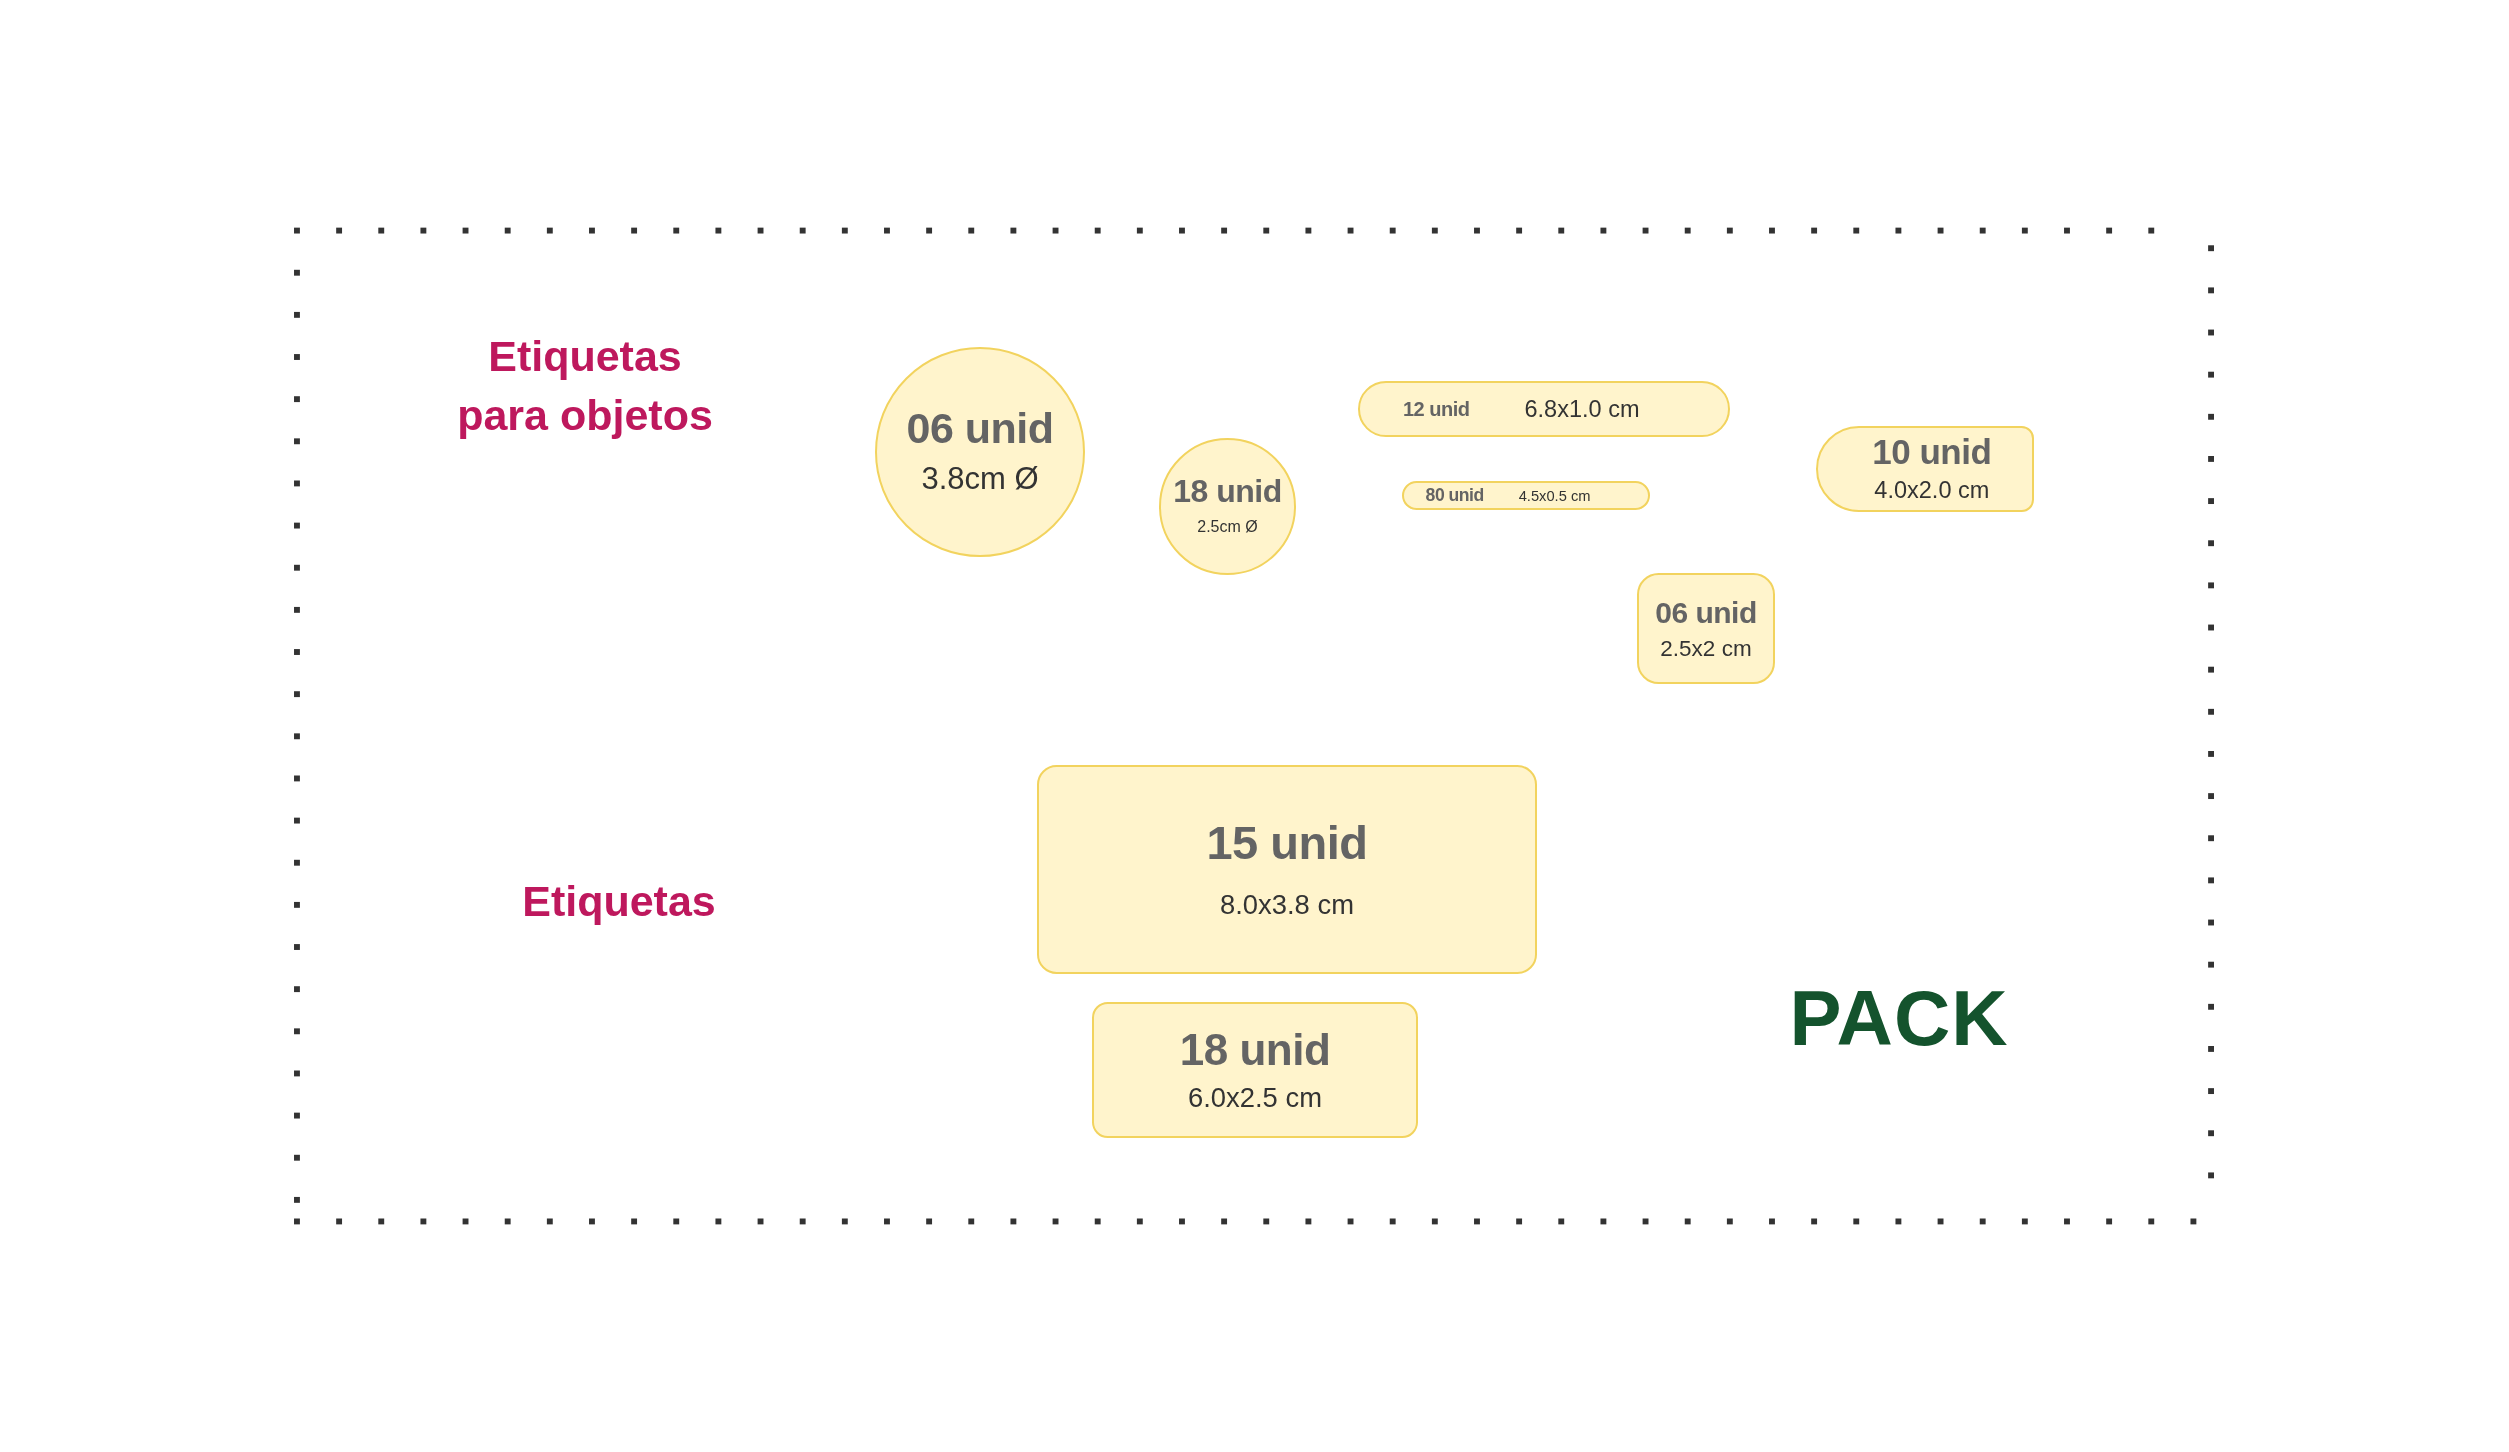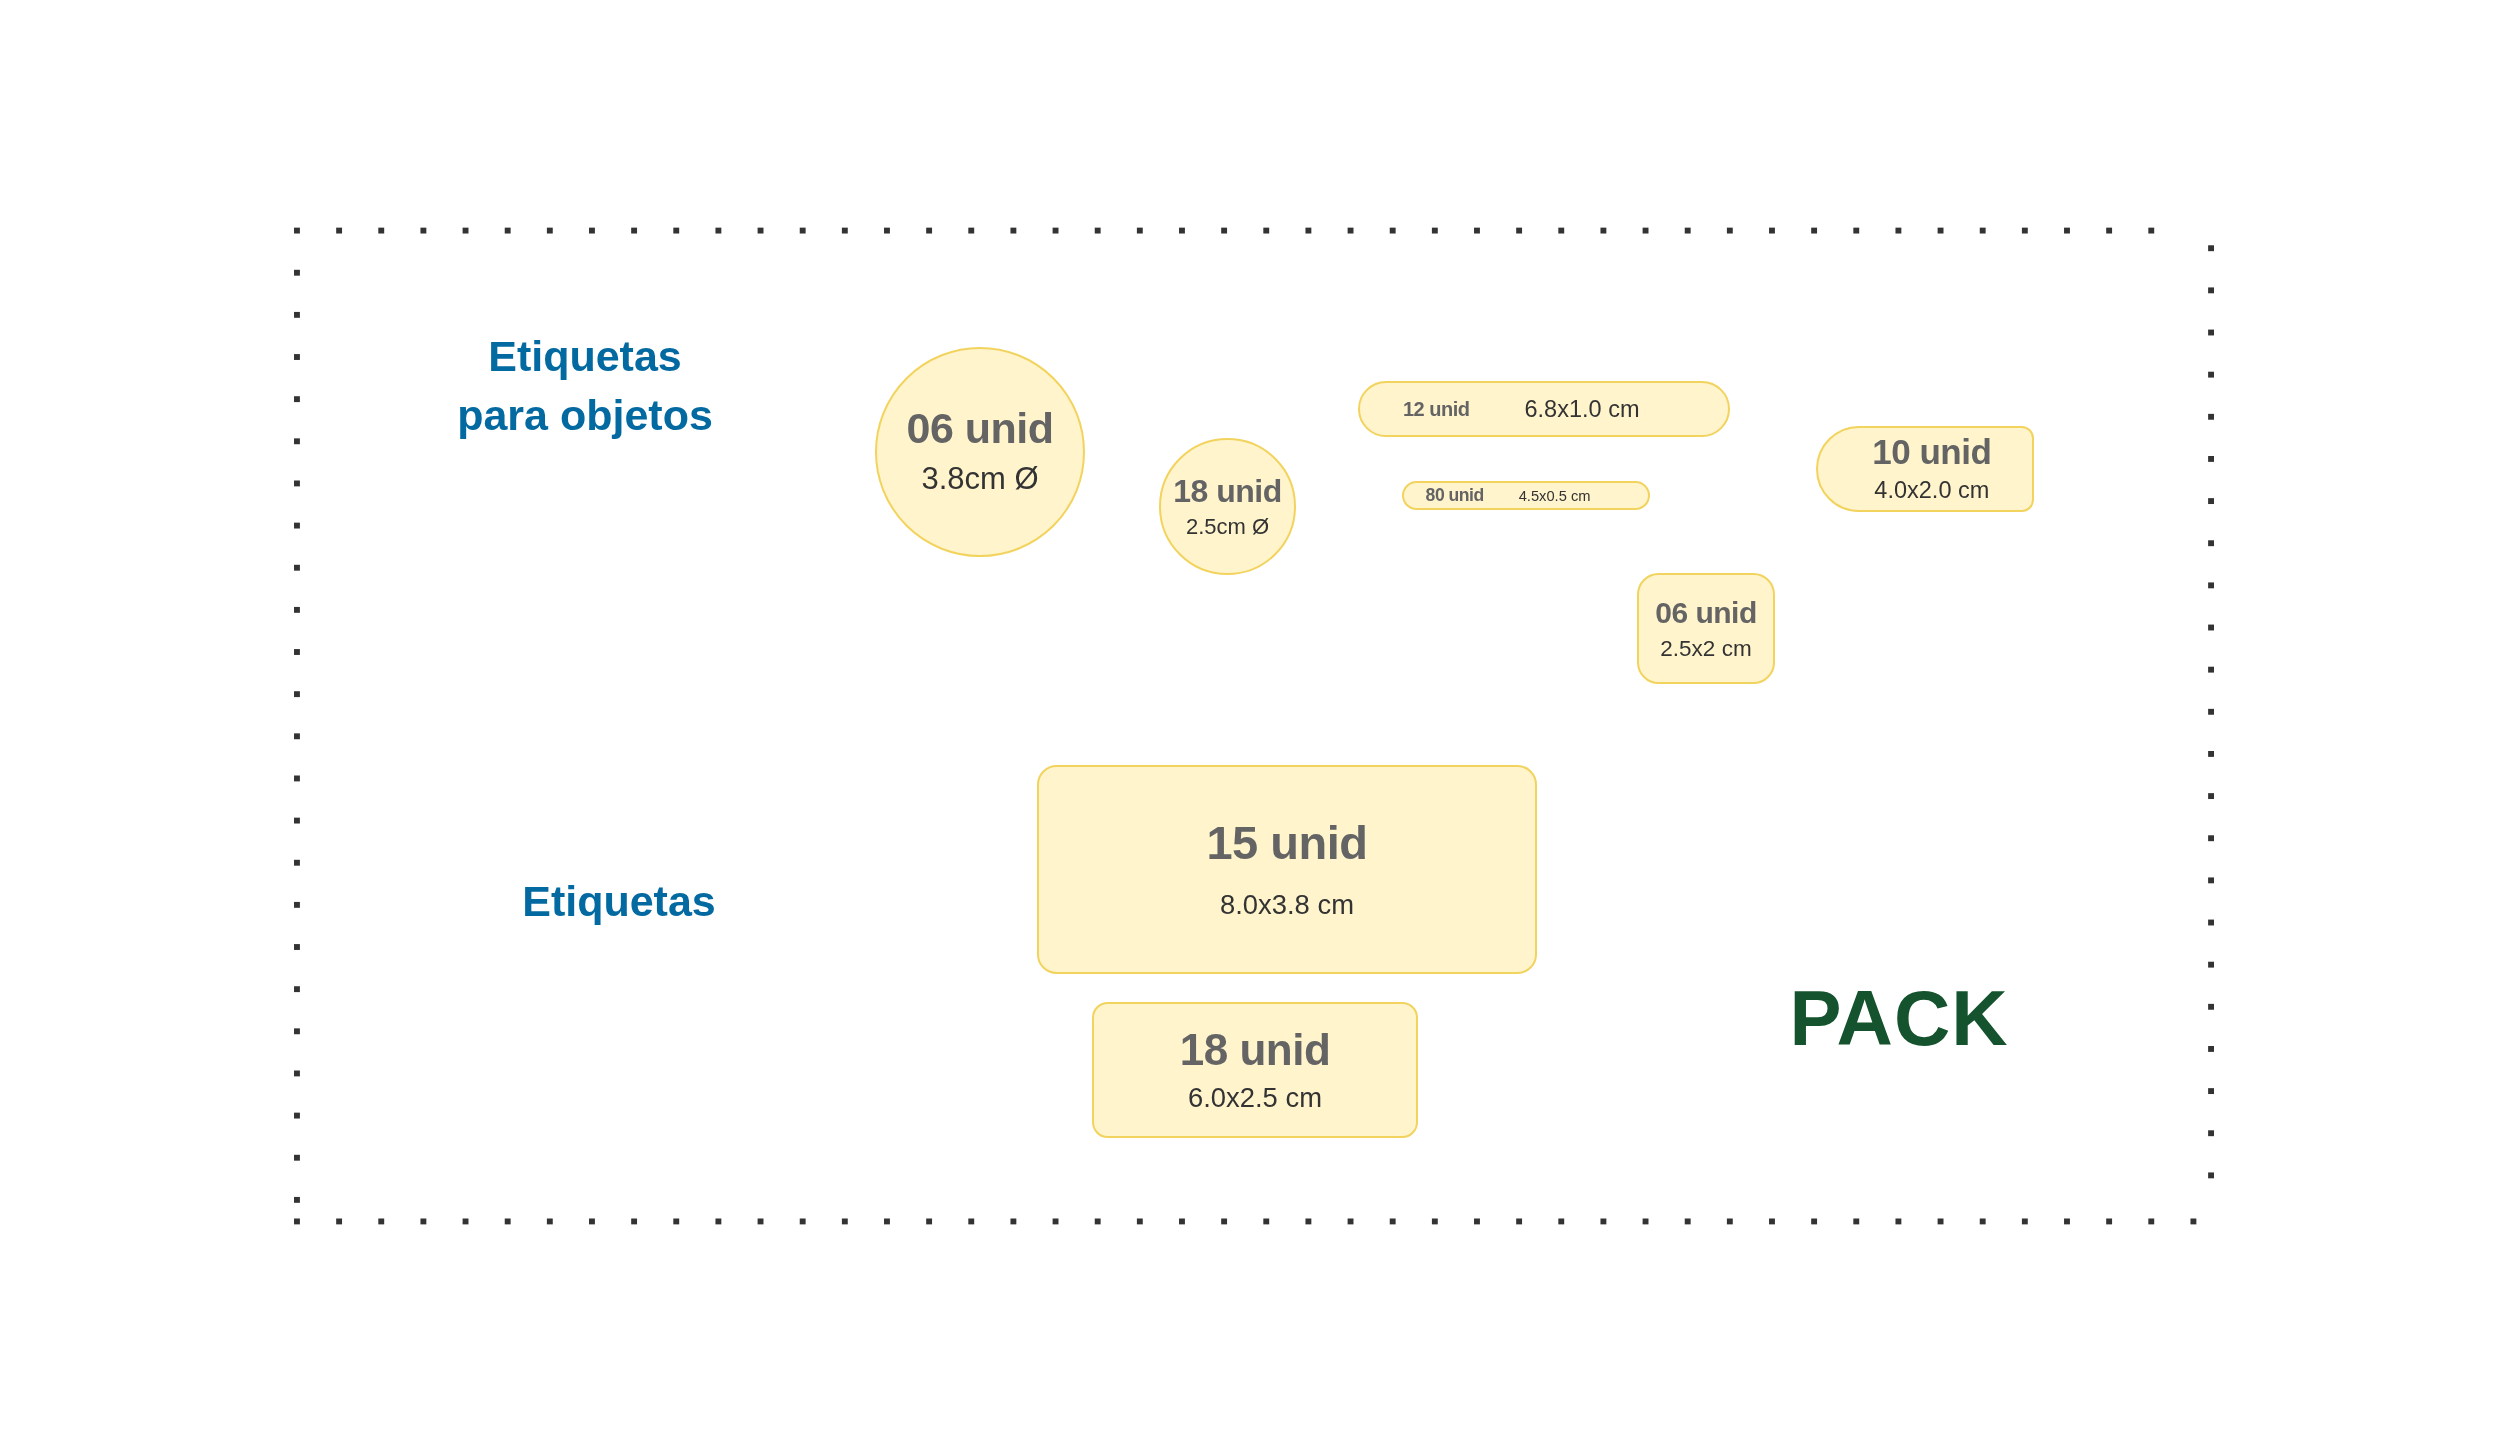--- a/index.html
+++ b/index.html
@@ -14,21 +14,21 @@
       overflow: hidden;
       font-family: "Liberation Sans", "DejaVu Sans", sans-serif;
     }
     #dots {
       position: absolute;
       left: 0; top: 0;
       width: 2509px; height: 1453px;
     }
     .section-label {
       position: absolute;
-      color: #0369a1;
+      color: #be185d;
       font-weight: bold;
       text-align: center;
       font-size: 43px;
       line-height: 59px;
       white-space: nowrap;
       transform: translateX(-50%);
     }
     .section-label span { display: block; }
     .label-shape {
       position: absolute;
@@ -221,21 +221,21 @@
   <span>Etiquetas</span>
 </div>
 
 <div class="label-shape" style="left:875px; top:347px; width:210px; height:210px; border-radius:50%;">
   <div class="qty" style="font-size:43px; line-height:49px;">06 unid</div>
   <div class="size" style="font-size:31px; line-height:43px; margin-top:4px;">3.8cm Ø</div>
 </div>
 
 <div class="label-shape" style="left:1159px; top:438px; width:137px; height:137px; border-radius:50%;">
   <div class="qty" style="font-size:32px; line-height:37px;">18 unid</div>
-  <div class="size" style="font-size:22px; line-height:29px; margin-top:2px;">2.5cm Ø</div>
+  <div class="size" style="font-size:16px; line-height:29px; margin-top:2px;">2.5cm Ø</div>
 </div>
 
 <div class="label-shape row-shape" style="left:1358px; top:381px; width:372px; height:56px; border-radius:28px; padding-left:43px;">
   <div class="qty" style="font-size:20px;">12 unid</div>
   <div class="size" style="font-size:23.5px; margin-left:55px;">6.8x1.0 cm</div>
 </div>
 
 <div class="label-shape row-shape" style="left:1402px; top:481px; width:248px; height:29px; border-radius:14.7px; padding-left:21.6px;">
   <div class="qty" style="font-size:17.6px;text-align:right;">80 unid</div>
   <div class="size" style="font-size:14.7px; margin-left:35px;">4.5x0.5 cm</div>

